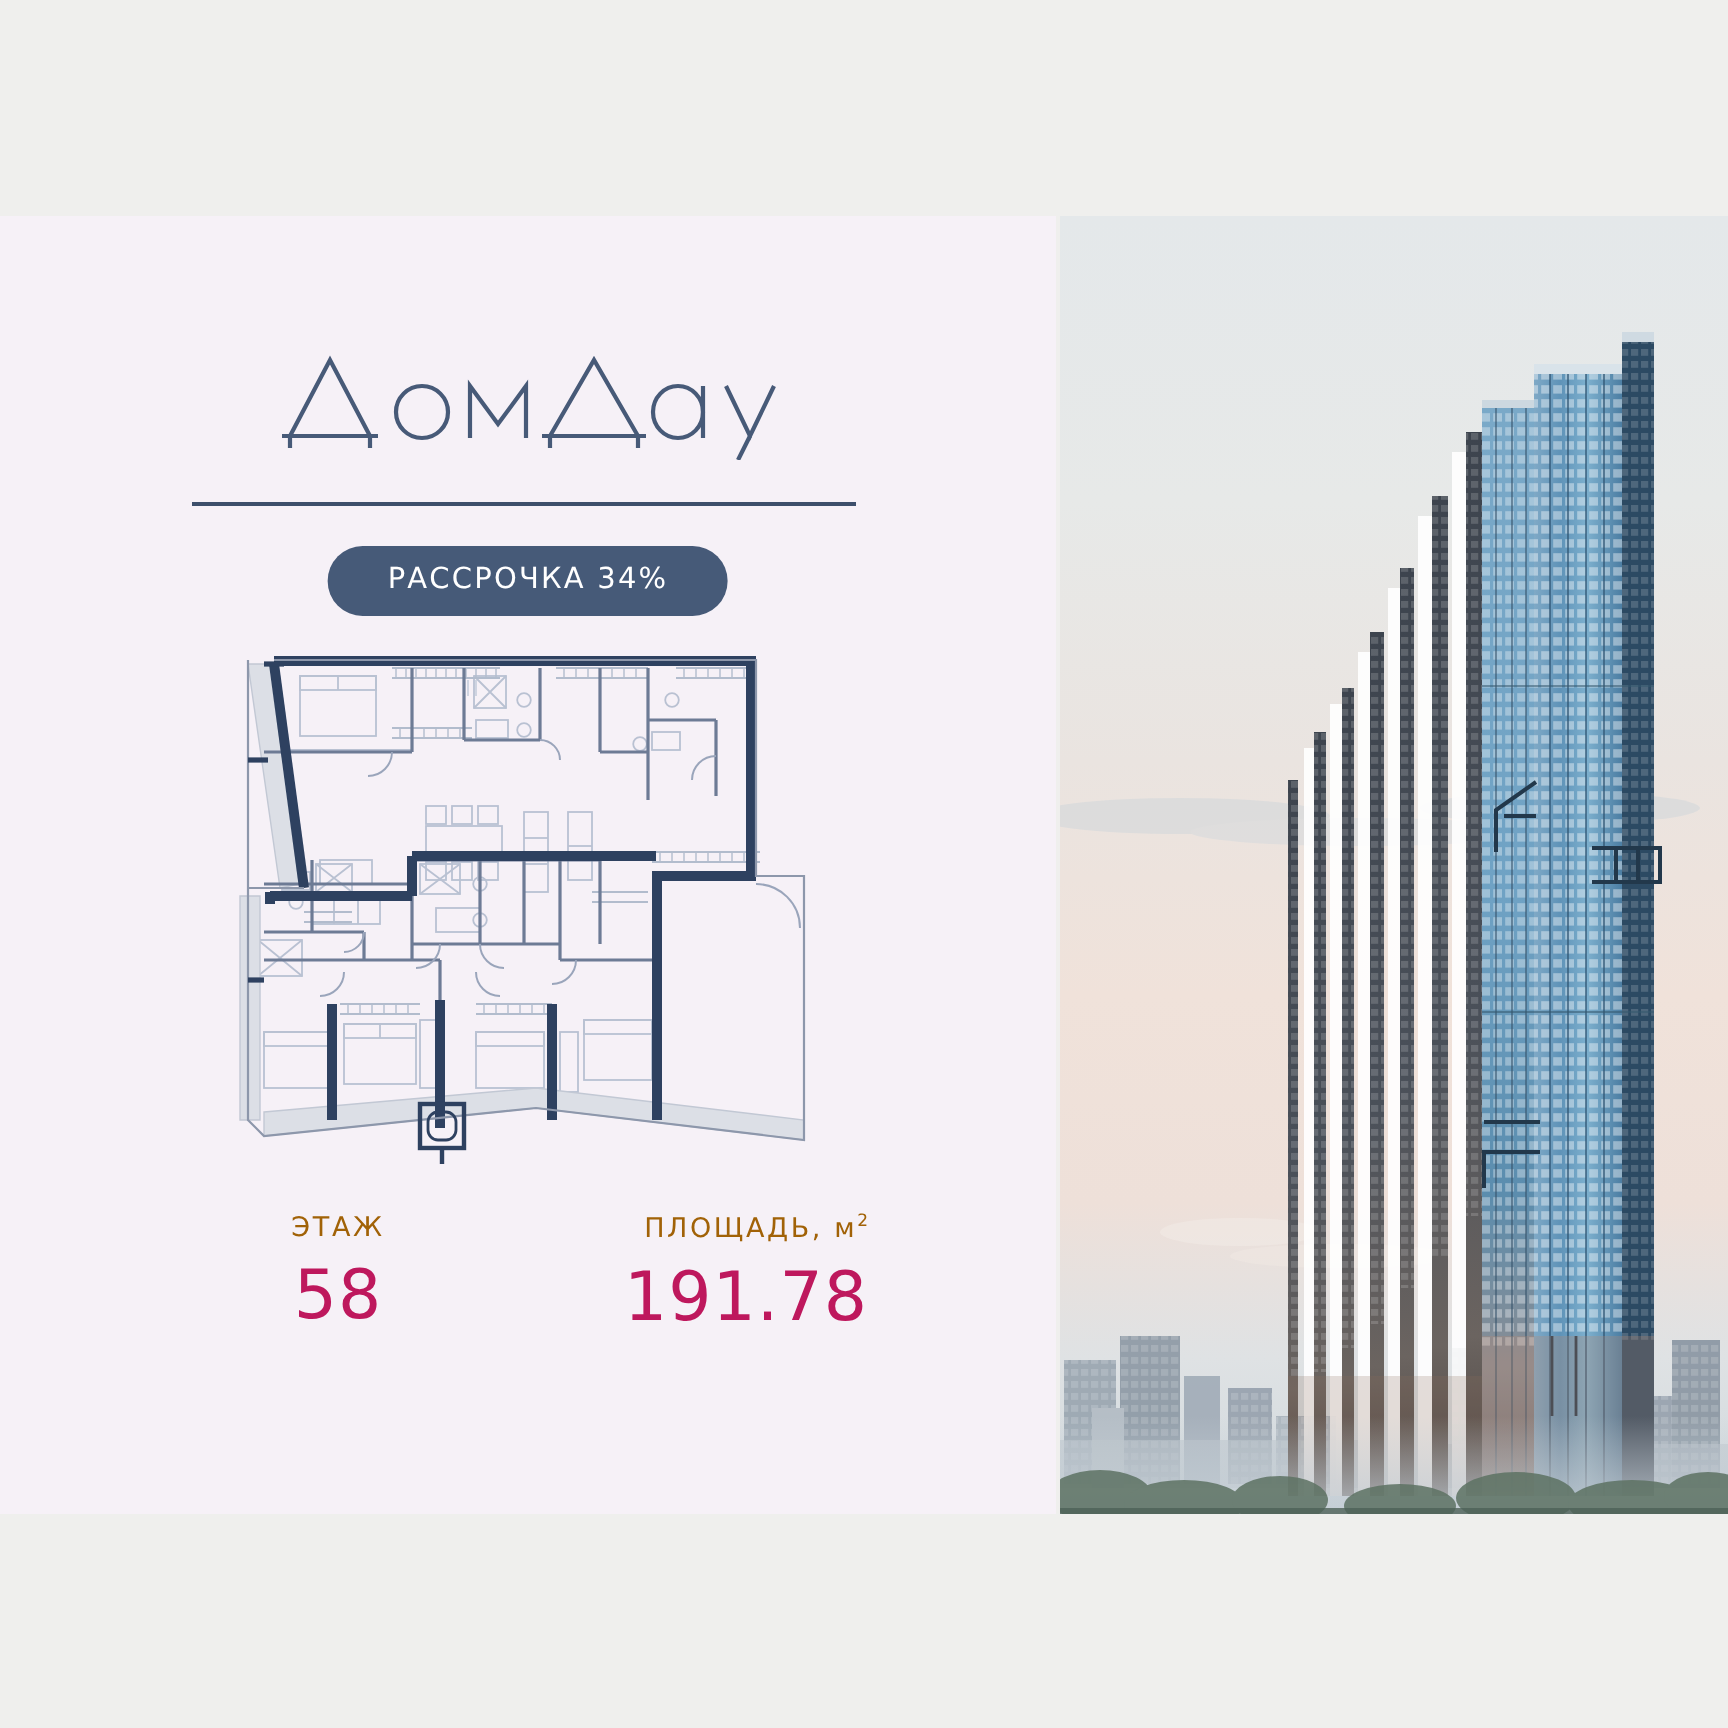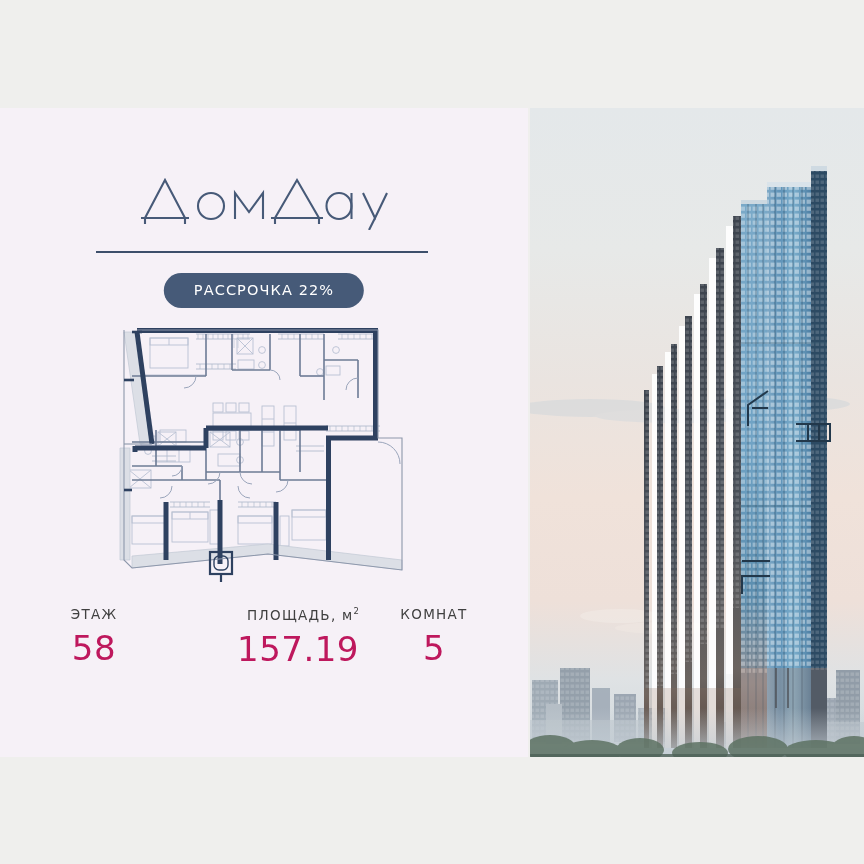--- a/index.html
+++ b/index.html
@@ -59,21 +59,21 @@
     align-items:flex-start;
     justify-content:center;
   }
   .stat{text-align:center;}
   .stat.s1{width:150px;}
   .stat.s2{width:190px;text-align:right;}
   .stat.s3{width:150px;}
   .stat .lbl{
     font-size:13.5px;
     letter-spacing:1.3px;
-    color:#404040;
+    color:#a16207;
     font-family:"DejaVu Sans",sans-serif;
     white-space:nowrap;
   }
   .stat .lbl sup{font-size:8.5px;vertical-align:super;letter-spacing:0;}
   .stat .val{
     margin-top:9px;
     font-size:34px;
     color:#be185d;
     font-family:"DejaVu Sans",sans-serif;
     letter-spacing:0.5px;
@@ -116,21 +116,21 @@
           <path d="M212.5 19 L212.5 45"></path>
 
           <path d="M224 19 L236 44 L248 19"></path>
           <path d="M236 44 L230 56"></path>
         </g>
       </svg>
     </div>
 
     <div class="divider"></div>
 
-    <div class="badge">РАССРОЧКА 22%</div>
+    <div class="badge">РАССРОЧКА 34%</div>
 
     <div class="planwrap">
       <svg viewBox="0 0 320 270" xmlns="http://www.w3.org/2000/svg">
         <g fill="none" stroke-linecap="butt" stroke-linejoin="miter">
 
           <g stroke="#b9c1d2" stroke-width="0.9" fill="none">
 
             <rect x="40" y="18" width="38" height="30"></rect>
             <rect x="40" y="18" width="38" height="7"></rect>
             <line x1="59" y1="18" x2="59" y2="25"></line>
@@ -373,25 +373,21 @@
       </svg>
     </div>
 
     <div class="stats">
       <div class="stat s1">
         <div class="lbl">ЭТАЖ</div>
         <div class="val">58</div>
       </div>
       <div class="stat s2">
         <div class="lbl"><span>ПЛОЩАДЬ, м</span><sup>2</sup></div>
-        <div class="val">157.19</div>
-      </div>
-      <div class="stat s3">
-        <div class="lbl">КОМНАТ</div>
-        <div class="val">5</div>
+        <div class="val">191.78</div>
       </div>
     </div>
 
   </div>
 
   <div class="photo">
     <svg viewBox="0 0 334 649" preserveAspectRatio="xMidYMid slice" xmlns="http://www.w3.org/2000/svg">
       <defs>
         <linearGradient id="sky" x1="0" y1="0" x2="0" y2="1">
           <stop offset="0" stop-color="#e4e8ea"></stop>

